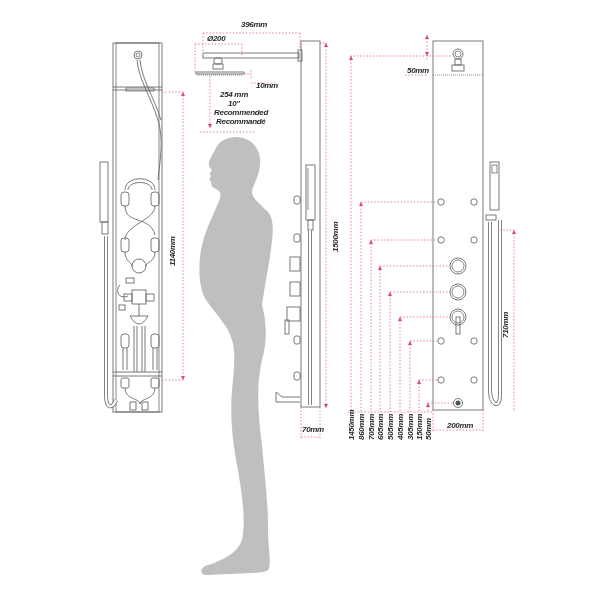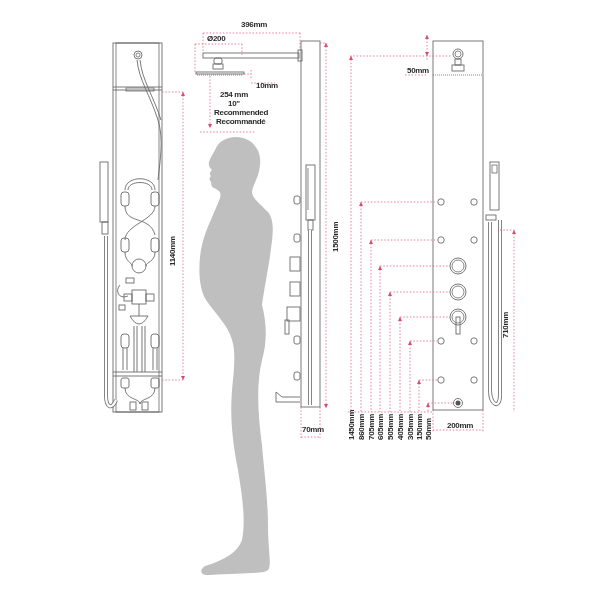--- a/index.html
+++ b/index.html
@@ -1,17 +1,17 @@
 <!DOCTYPE html>
 <html><head>
   <meta charset="utf-8">
   <style>
     html, body { margin: 0; padding: 0; background: #ffffff; }
     body { width: 600px; height: 600px; overflow: hidden; font-family: "Liberation Sans", sans-serif; }
-    #canvas { position: relative; width: 600px; height: 421px; }
+    #canvas { position: relative; width: 600px; height: 421px; font-style: italic; }
     svg { position: absolute; left: 0; top: 0; }
     .dim { stroke: #e8738f; stroke-width: 0.9; stroke-dasharray: 1.5 1.8; fill: none; }
     .arrow { fill: #d84a6e; }
     .ln { stroke: #6a6a6a; stroke-width: 0.9; fill: none; }
     .ln2 { stroke: #555; stroke-width: 0.7; fill: none; }
     .hose-o { stroke: #777; stroke-width: 4; fill: none; }
     .hose-i { stroke: #fff; stroke-width: 2.2; fill: none; }
     .lbl { font-family: "Liberation Sans", sans-serif; font-weight: bold; font-size: 8px; fill: #2a2a2a; letter-spacing: -0.3px; }
     .silhouette { fill: #bfbfbf; }
   </style>

